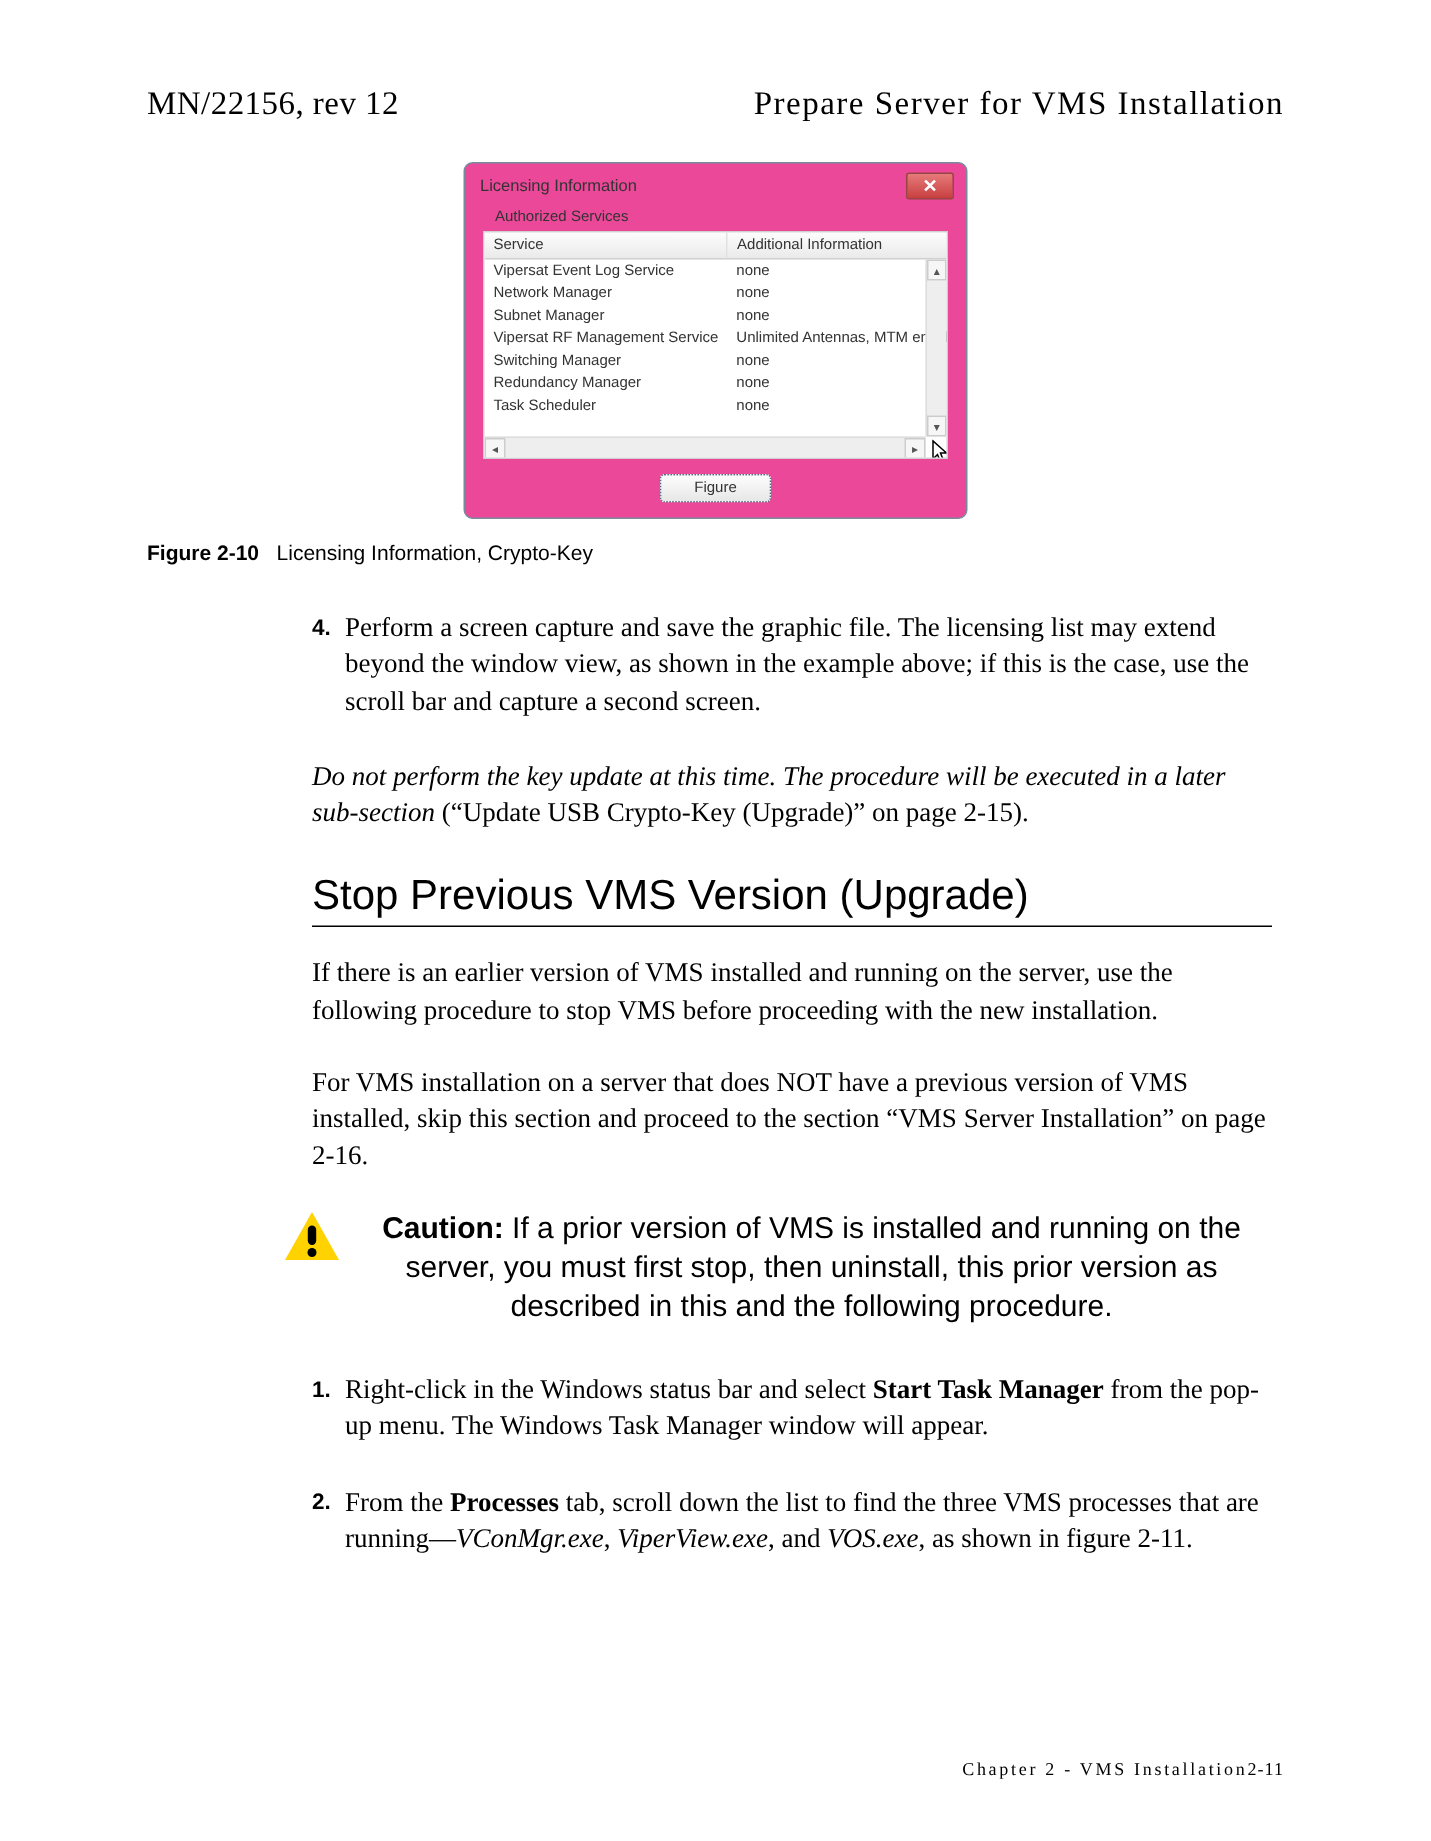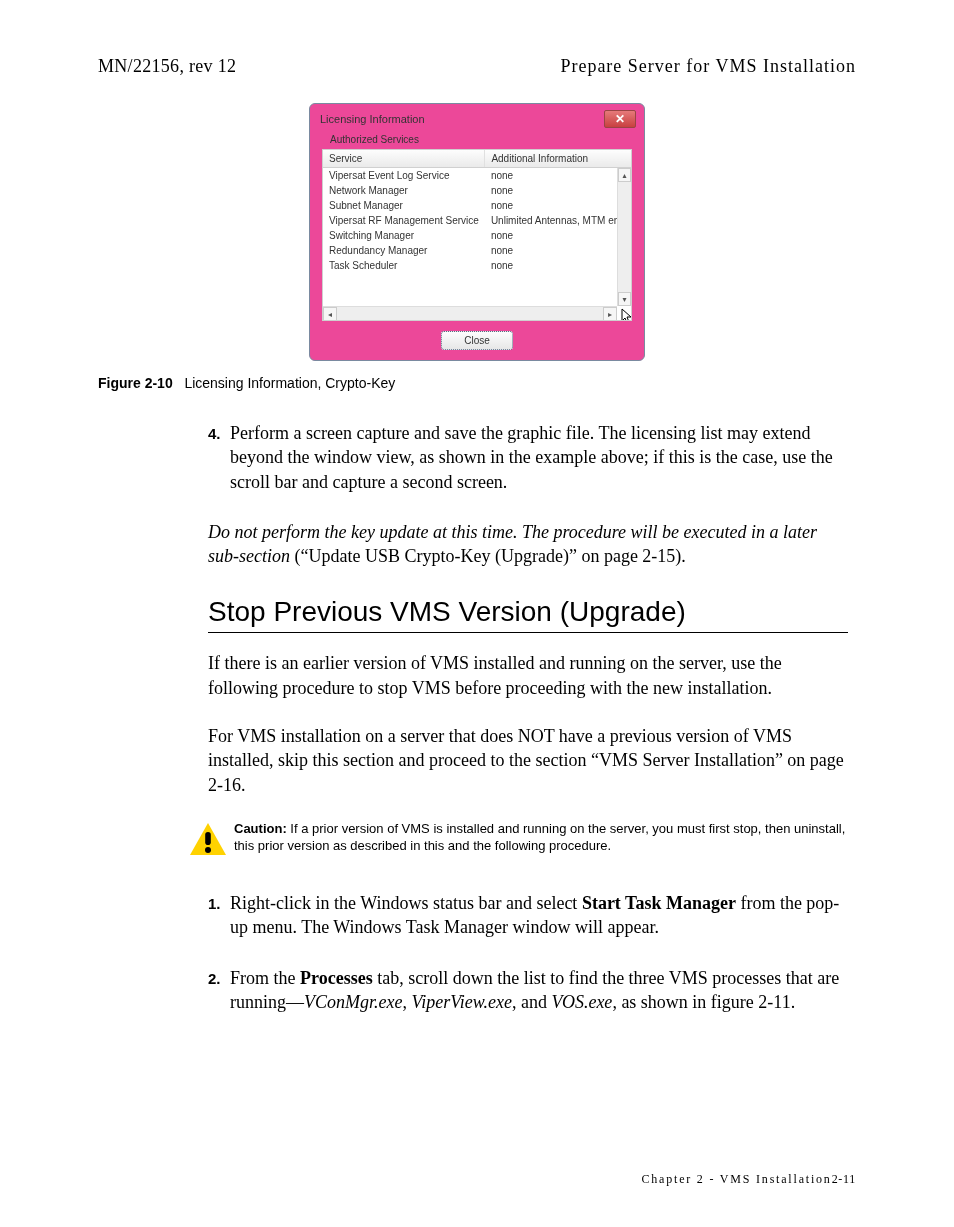--- a/index.html
+++ b/index.html
@@ -8,21 +8,21 @@
     height: 1227px;
     background: #fff;
     font-family: "Times New Roman", Times, serif;
     color: #000;
     position: relative;
     padding: 56px 98px 40px 98px;
   }
   .hdr {
     display: flex;
     justify-content: space-between;
-    font-size: 18px;
+    font-size: 22px;
     letter-spacing: 0.3px;
     margin-bottom: 26px;
   }
   .hdr-right { letter-spacing: 1px; }
 
   
   .dialog-wrap { display: flex; justify-content: center; }
   .dialog {
     width: 336px;
     border: 1px solid #7a8aa0;
@@ -49,21 +49,21 @@
     text-align: center;
     line-height: 16px;
     font-size: 12px;
     font-weight: bold;
   }
   .group-label { padding: 2px 12px 0 20px; font-size: 10px; }
   .group-box {
     margin: 4px 12px 8px 12px;
     border: 1px solid #cfcfcf;
     background: #fff;
-    height: 172px;
+    height: 152px;
     position: relative;
     overflow: hidden;
   }
   .svc-table { width: 100%; font-size: 10px; border-collapse: collapse; }
   .svc-table th {
     text-align: left;
     font-weight: normal;
     background: linear-gradient(#fdfdfd,#eaeaea);
     border-bottom: 1px solid #d0d0d0;
     border-right: 1px solid #e0e0e0;
@@ -121,21 +121,21 @@
     font-size: 28px;
     margin: 28px 0 6px 0;
     border-bottom: 1px solid #000;
     padding-bottom: 4px;
     width: 640px;
     margin-left: 110px;
   }
 
   .caution-row { display: flex; align-items: flex-start; margin: 14px 0 30px 90px; width: 660px;}
   .caution-icon { width: 40px; flex: none; margin-right: 6px; }
-  .caution-txt { font-family: Arial, Helvetica, sans-serif; font-size: 13px; line-height: 1.3; }
+  .caution-txt { font-family: Arial, Helvetica, sans-serif; font-size: 20px; line-height: 1.3; text-align: center; }
   .caution-txt .lbl { font-weight: bold; }
 
   .ftr {
     position: absolute; bottom: 40px; left: 94px; right: 98px;
     display: flex; justify-content: flex-end;
     font-size: 12px; letter-spacing: 0.7px;
   }
   .ftr-left { letter-spacing: 1.8px; }
 
   b.sans { font-family: inherit; }
@@ -198,21 +198,21 @@
       </div>
       <div class="hscroll">
         <div class="arrow left">◂</div>
         <div class="arrow right">▸</div>
       </div>
       <svg class="cursor-icon" viewBox="0 0 14 18">
         <path d="M1 1 L1 13 L4 10 L6 15 L8 14 L6 9 L10 9 Z" fill="#fff" stroke="#000" stroke-width="1"></path>
       </svg>
     </div>
     <div class="dlg-footer">
-      <span class="dlg-close-btn">Close</span>
+      <span class="dlg-close-btn">Figure</span>
     </div>
   </div>
 </div>
 
 <div class="figcap">
   <span class="fb">Figure 2-10</span>&nbsp;&nbsp;&nbsp;<span>Licensing Information, Crypto-Key</span>
 </div>
 
 <div class="content">
   <div class="step-row">

